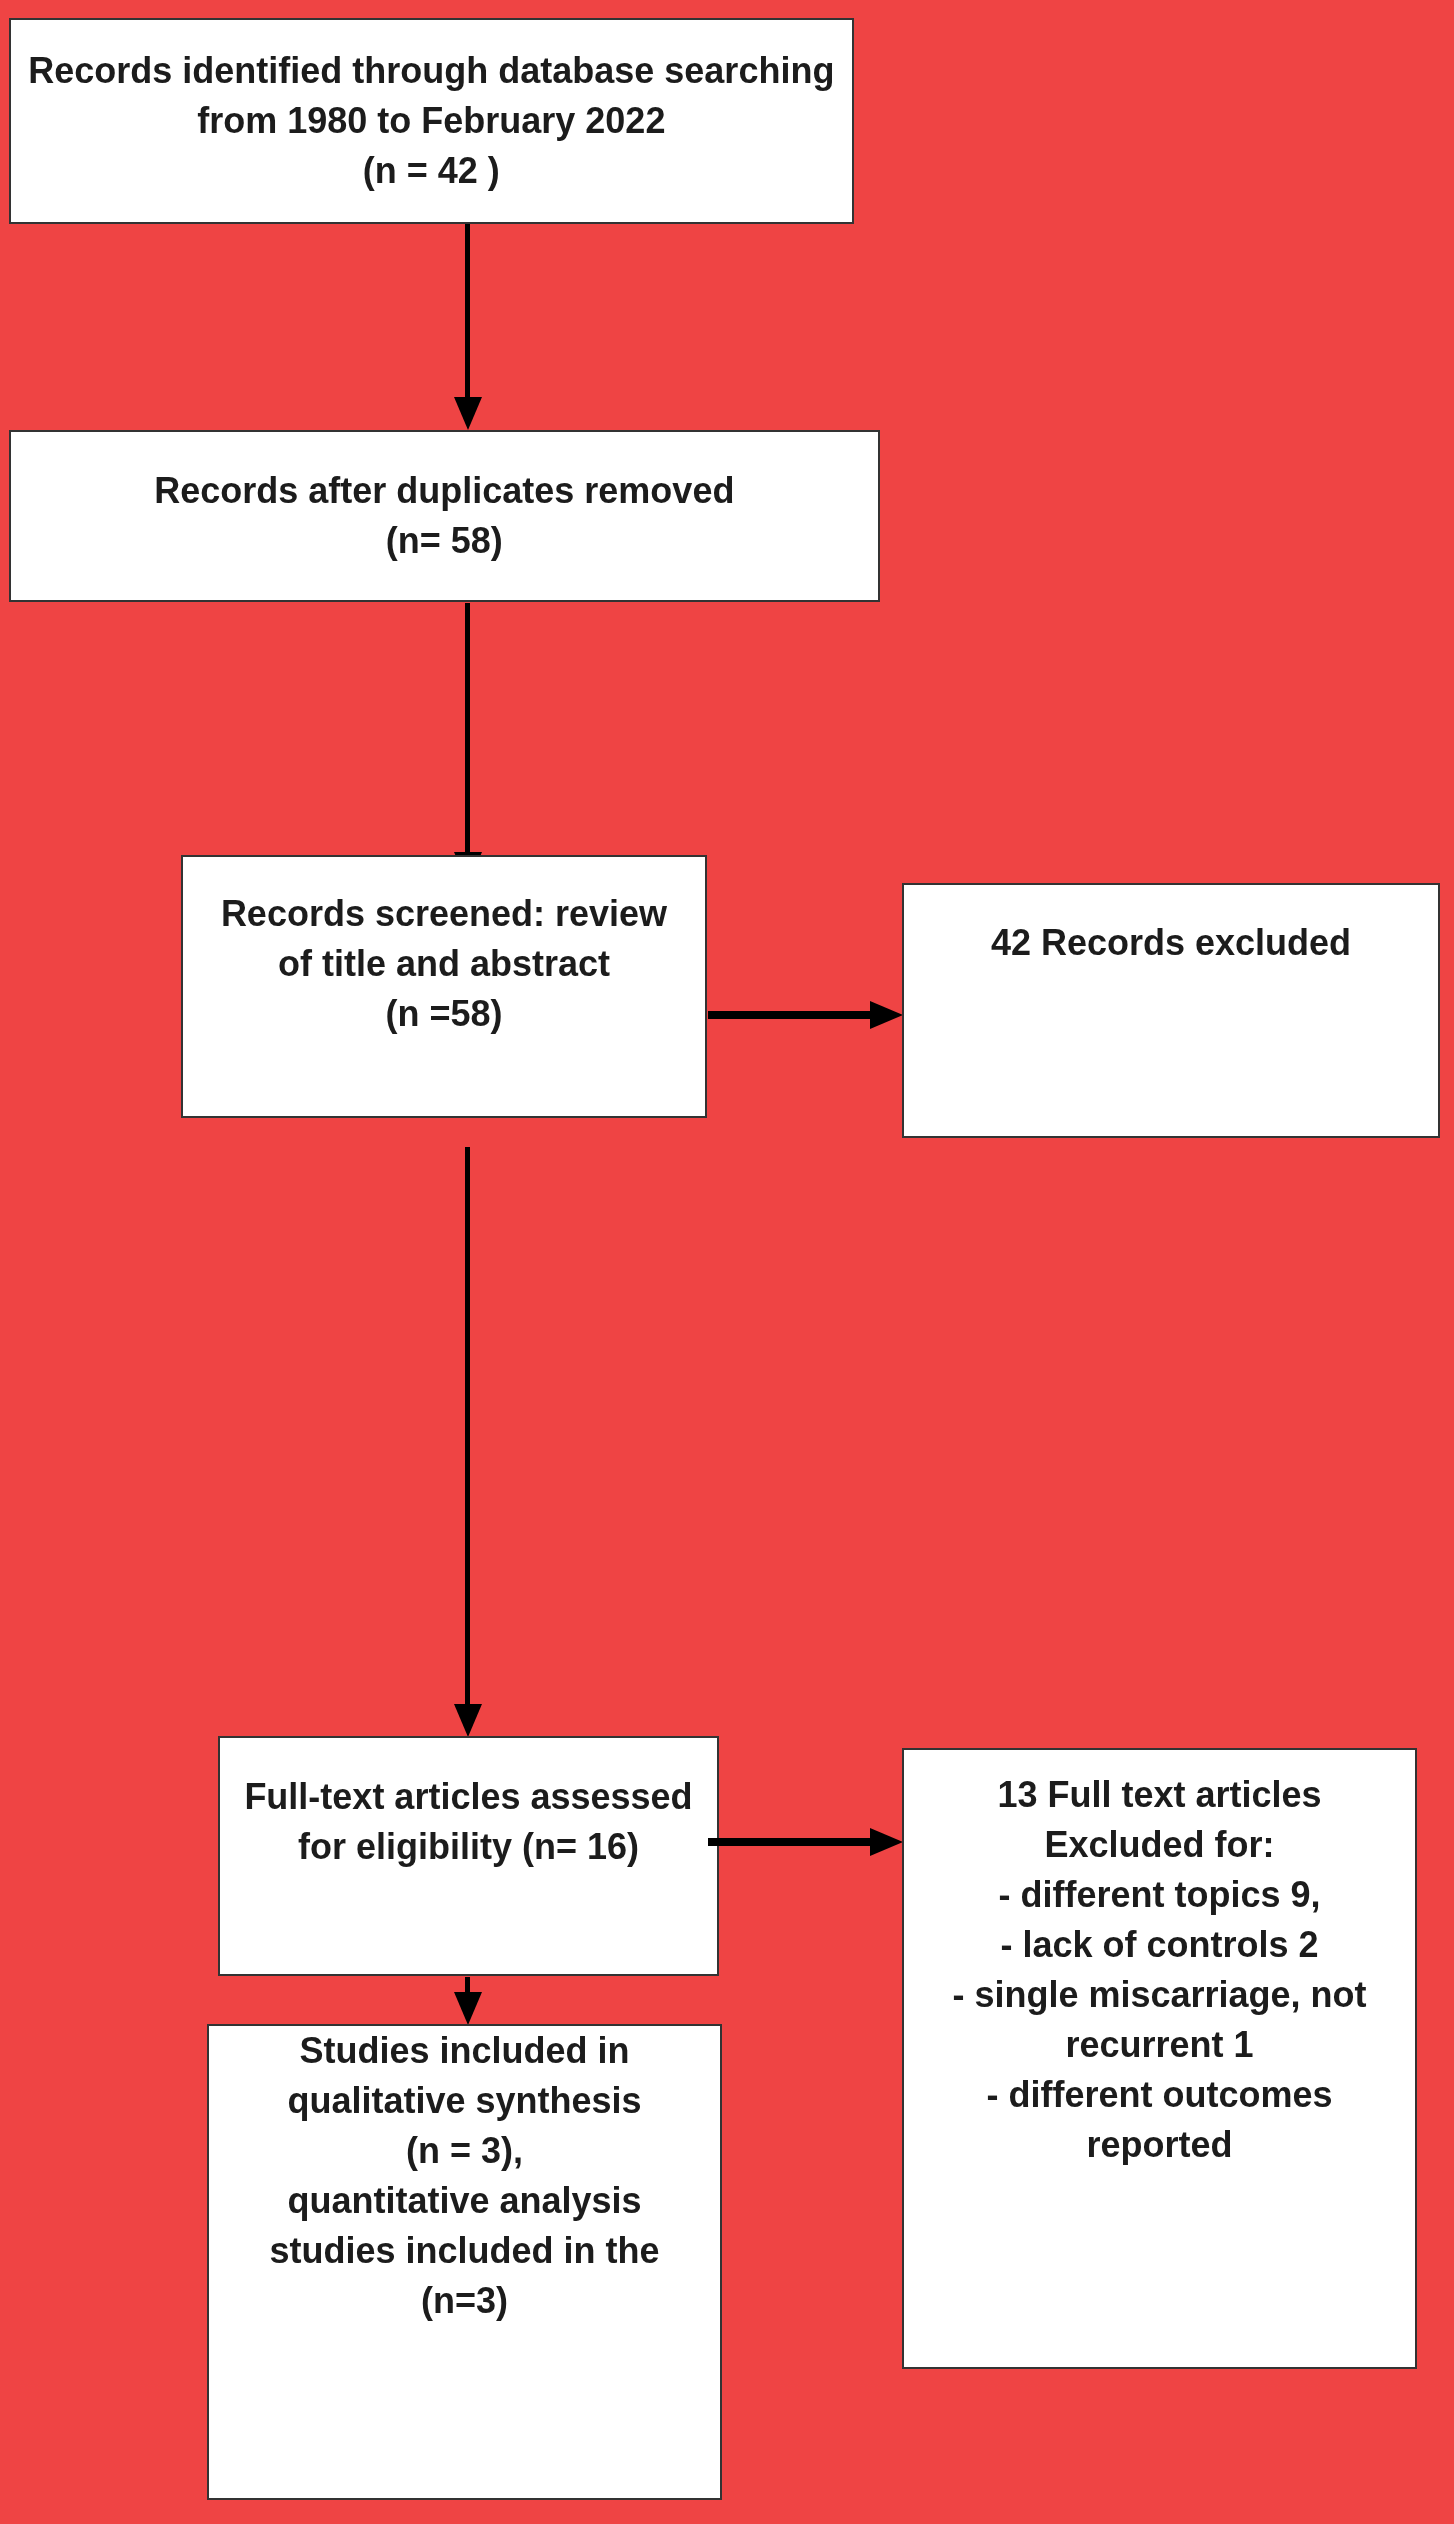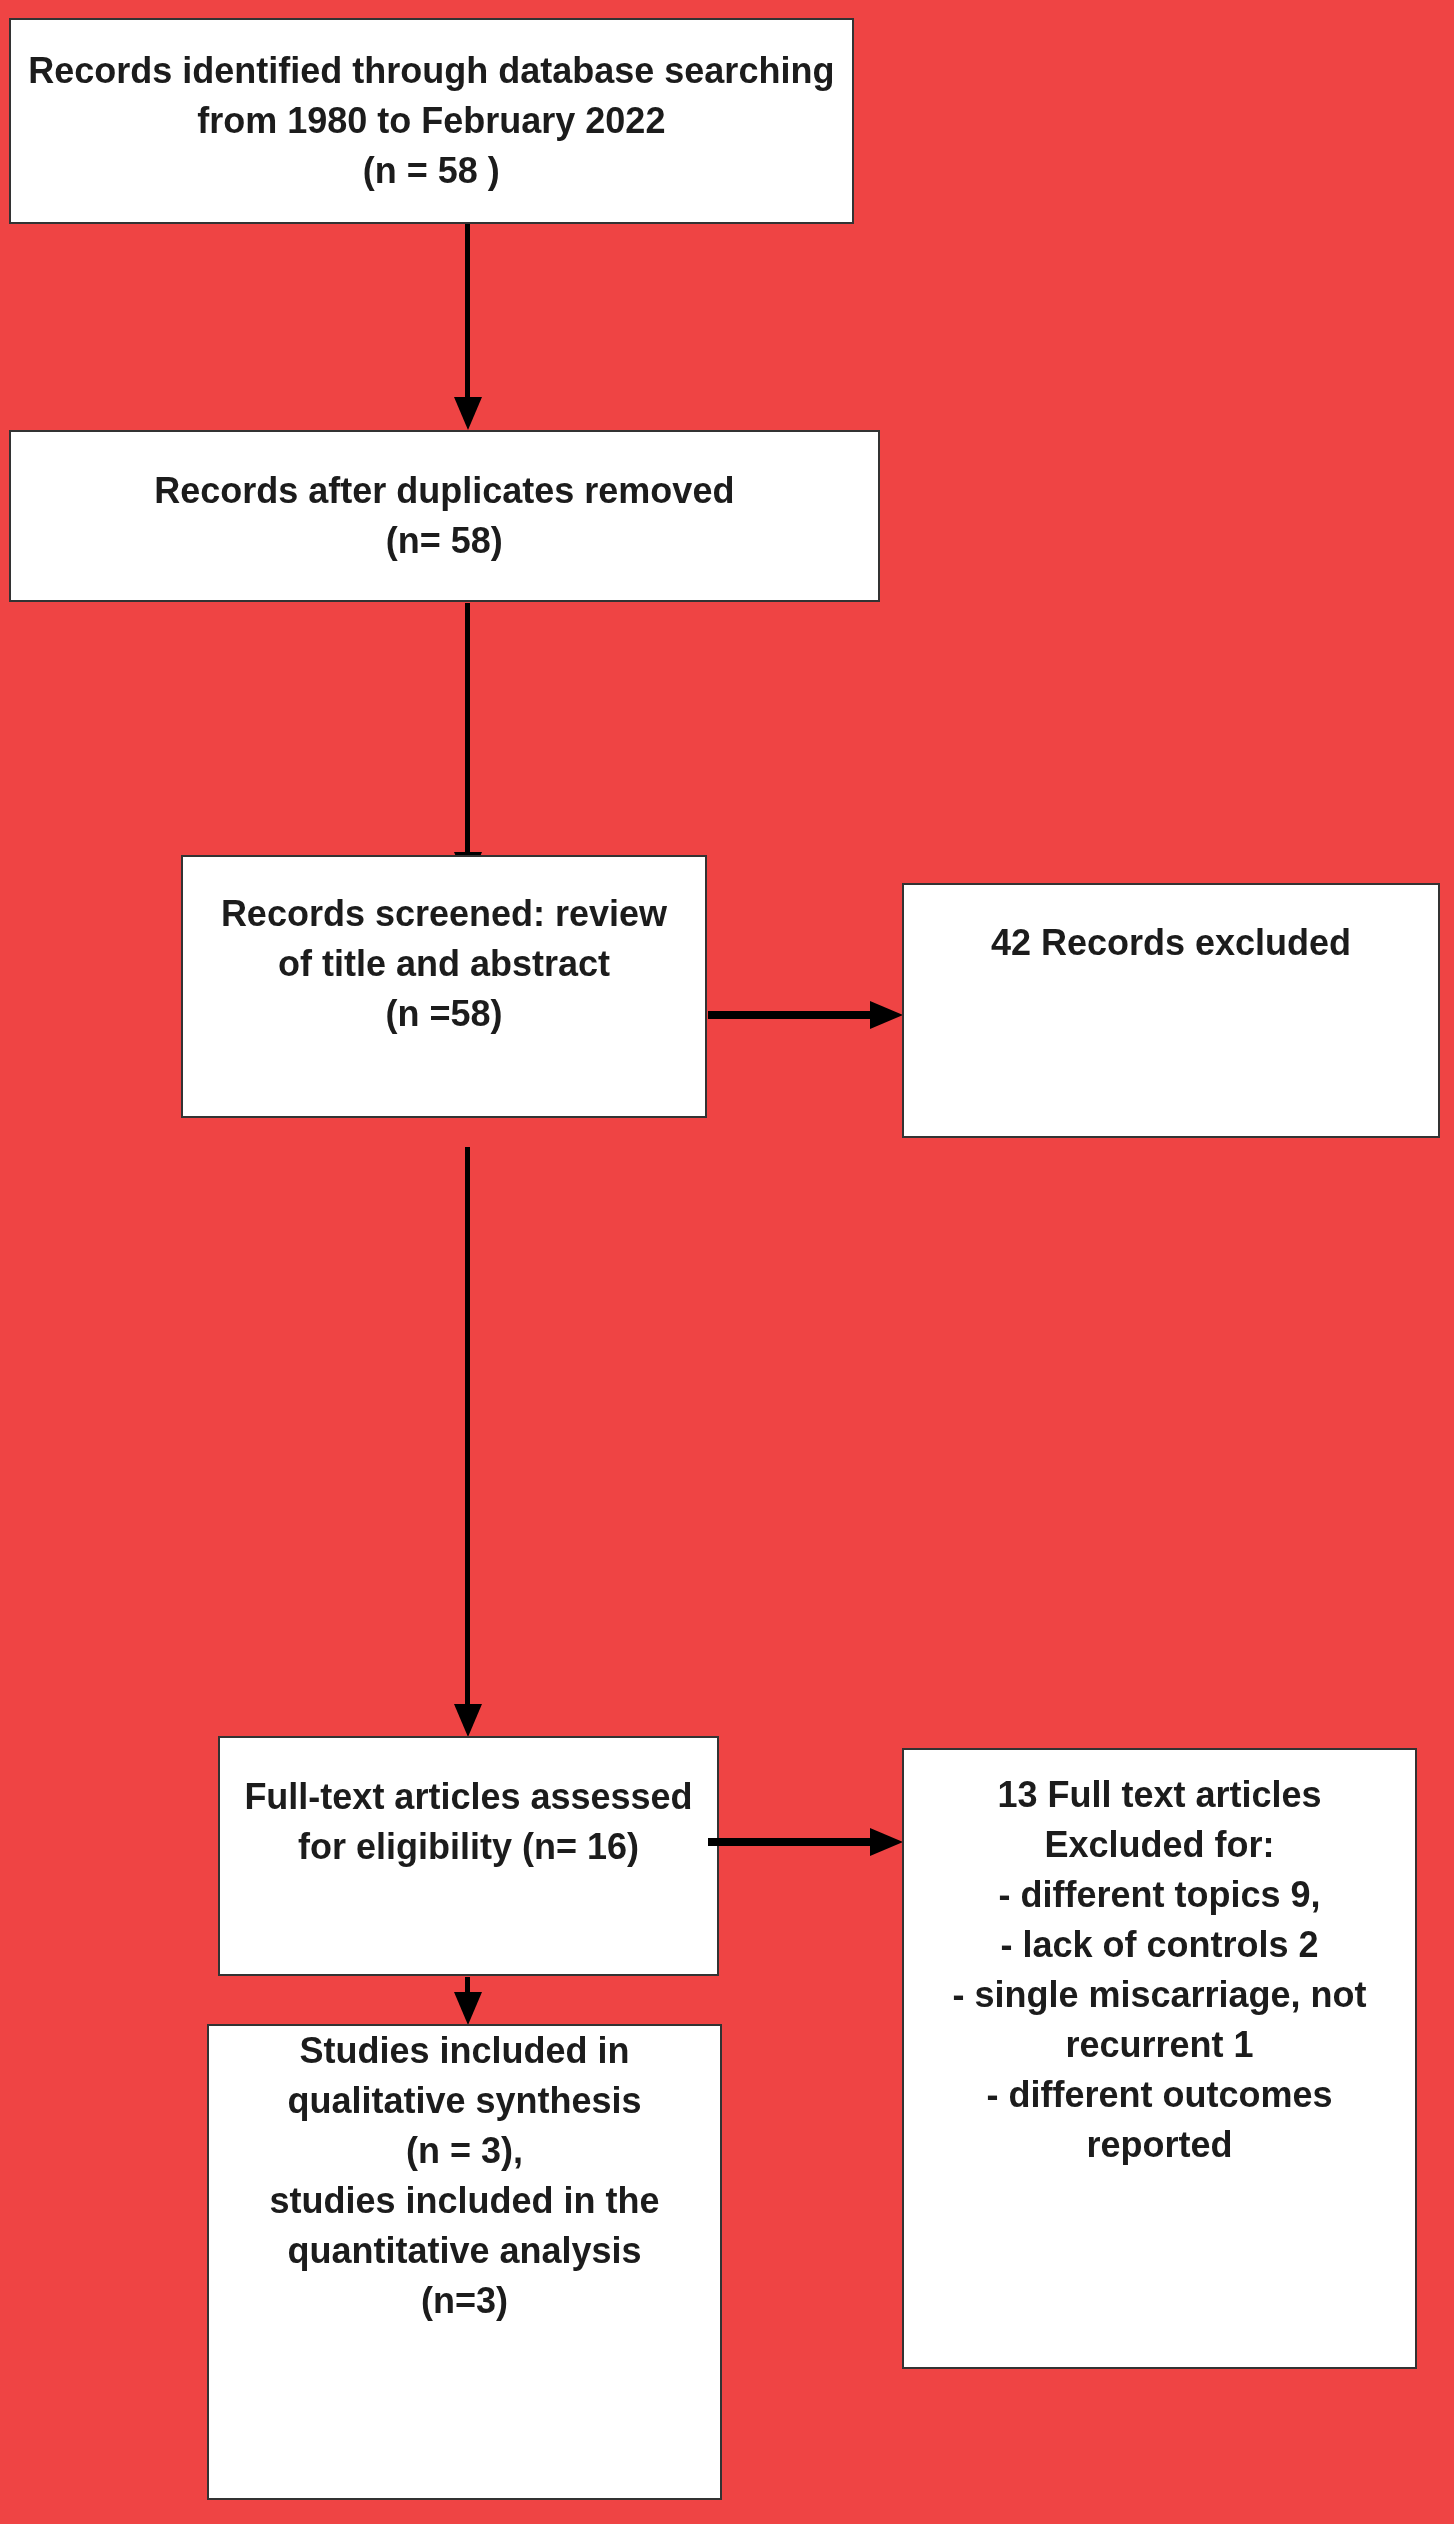--- a/index.html
+++ b/index.html
@@ -69,21 +69,21 @@
   }
 </style>
 </head>
 <body>
 
 <div class="canvas">
 
   <div class="box" id="box-identification">
     <div class="line">Records identified through database searching</div>
     <div class="line">from 1980 to February 2022</div>
-    <div class="line">(n = 58 )</div>
+    <div class="line">(n = 42 )</div>
   </div>
 
   <div class="vshaft" style="left:465px; top:224px; height:174px;"></div>
   <div class="vhead" style="left:454px; top:397px;"></div>
 
   <div class="box" id="box-duplicates">
     <div class="line">Records after duplicates removed</div>
     <div class="line">(n= 58)</div>
   </div>
 
@@ -125,19 +125,19 @@
     <div class="line">reported</div>
   </div>
 
   <div class="vshaft" style="left:465px; top:1977px; height:18.7px;"></div>
   <div class="vhead" style="left:454px; top:1992px;"></div>
 
   <div class="box" id="box-included">
     <div class="line">Studies included in</div>
     <div class="line">qualitative synthesis</div>
     <div class="line">(n = 3),</div>
+    <div class="line">quantitative analysis</div>
     <div class="line">studies included in the</div>
-    <div class="line">quantitative analysis</div>
     <div class="line">(n=3)</div>
   </div>
 
 </div>
 
 
 </body></html>

